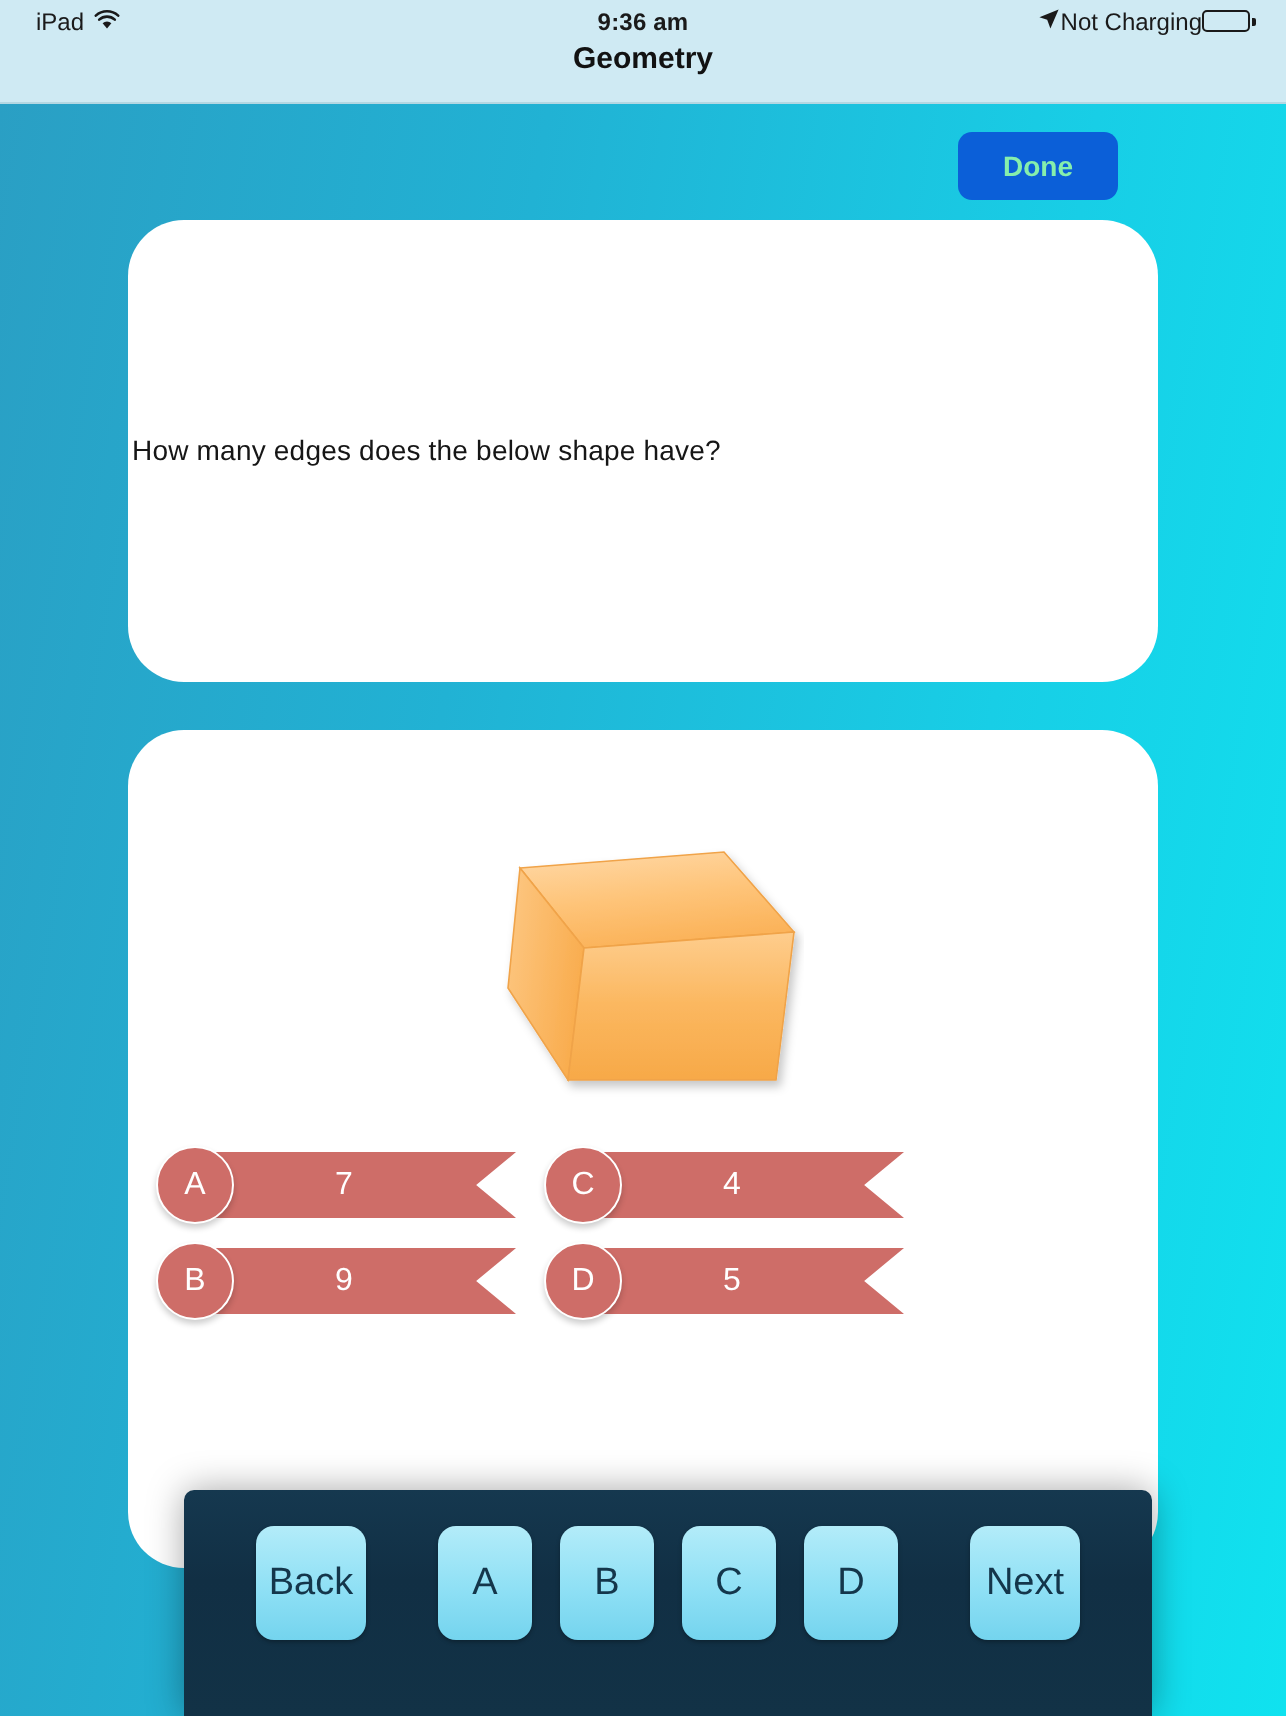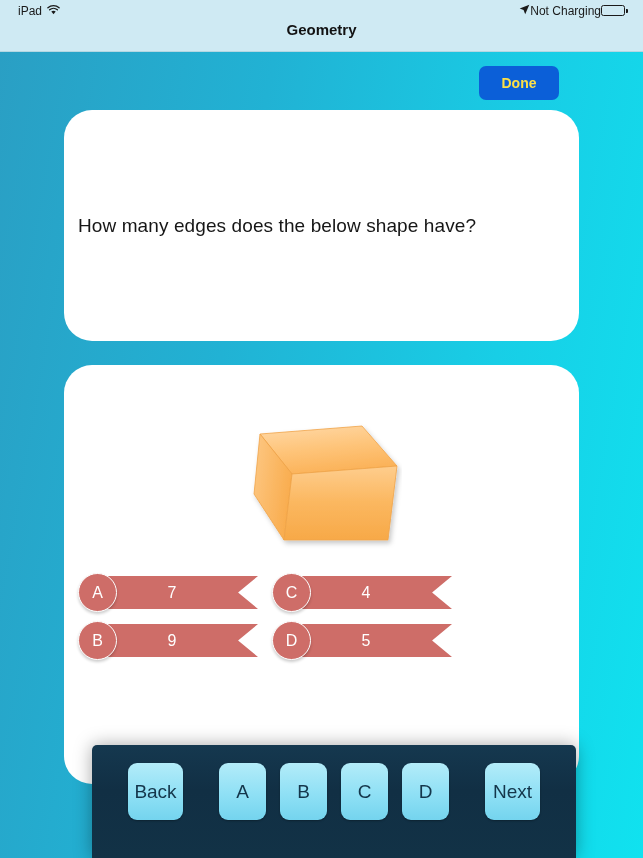--- a/index.html
+++ b/index.html
@@ -129,21 +129,21 @@
     letter-spacing: 0.2px;
   }
   .done-button {
     position: absolute;
     right: 84px;
     top: 0px;
     width: 80px;
     height: 34px;
     background: #0b5fd8;
     border-radius: 7px;
-    color: #fde047;
+    color: #86efac;
     font-size: 14px;
     font-weight: bold;
     display: flex;
     align-items: center;
     justify-content: center;
     cursor: pointer;
     border: none;
     font-family: "Liberation Sans", sans-serif;
   }
 
@@ -156,22 +156,22 @@
     width: 515px;
     box-sizing: border-box;
   }
   .card-question {
     top: 58px;
     height: 231px;
     display: flex;
     align-items: center;
   }
   .question-text {
-    padding: 0 18px 0 14px;
-    font-size: 19px;
+    padding: 0 18px 0 2px;
+    font-size: 14px;
     color: #161616;
     line-height: 1.35;
     letter-spacing: 0.1px;
   }
 
   .card-answers {
     top: 313px;
     height: 419px;
   }
 
@@ -301,20 +301,21 @@
     <div class="sb-left">
       <span>iPad</span>
       <span class="wifi-icon">
         <svg width="13" height="10" viewBox="0 0 13 10">
           <path d="M6.5 9.2 L4.3 6.6 a3.4 3.4 0 0 1 4.4 0 Z" fill="#1a1a1a"></path>
           <path d="M2.6 4.8 a5.8 5.8 0 0 1 7.8 0" stroke="#1a1a1a" stroke-width="1.3" fill="none" stroke-linecap="round"></path>
           <path d="M0.9 2.8 a8.4 8.4 0 0 1 11.2 0" stroke="#1a1a1a" stroke-width="1.3" fill="none" stroke-linecap="round"></path>
         </svg>
       </span>
     </div>
+    <div class="sb-center">9:36 am</div>
     <div class="sb-right">
       <span class="loc-icon">
         <svg width="11" height="11" viewBox="0 0 11 11">
           <path d="M10.3 0.7 L0.7 4.6 L4.6 5.9 L6.2 10.3 Z" fill="#1a1a1a"></path>
         </svg>
       </span>
       <span>Not Charging</span>
       <span class="battery"><span class="fill"></span></span>
     </div>
   </div>

